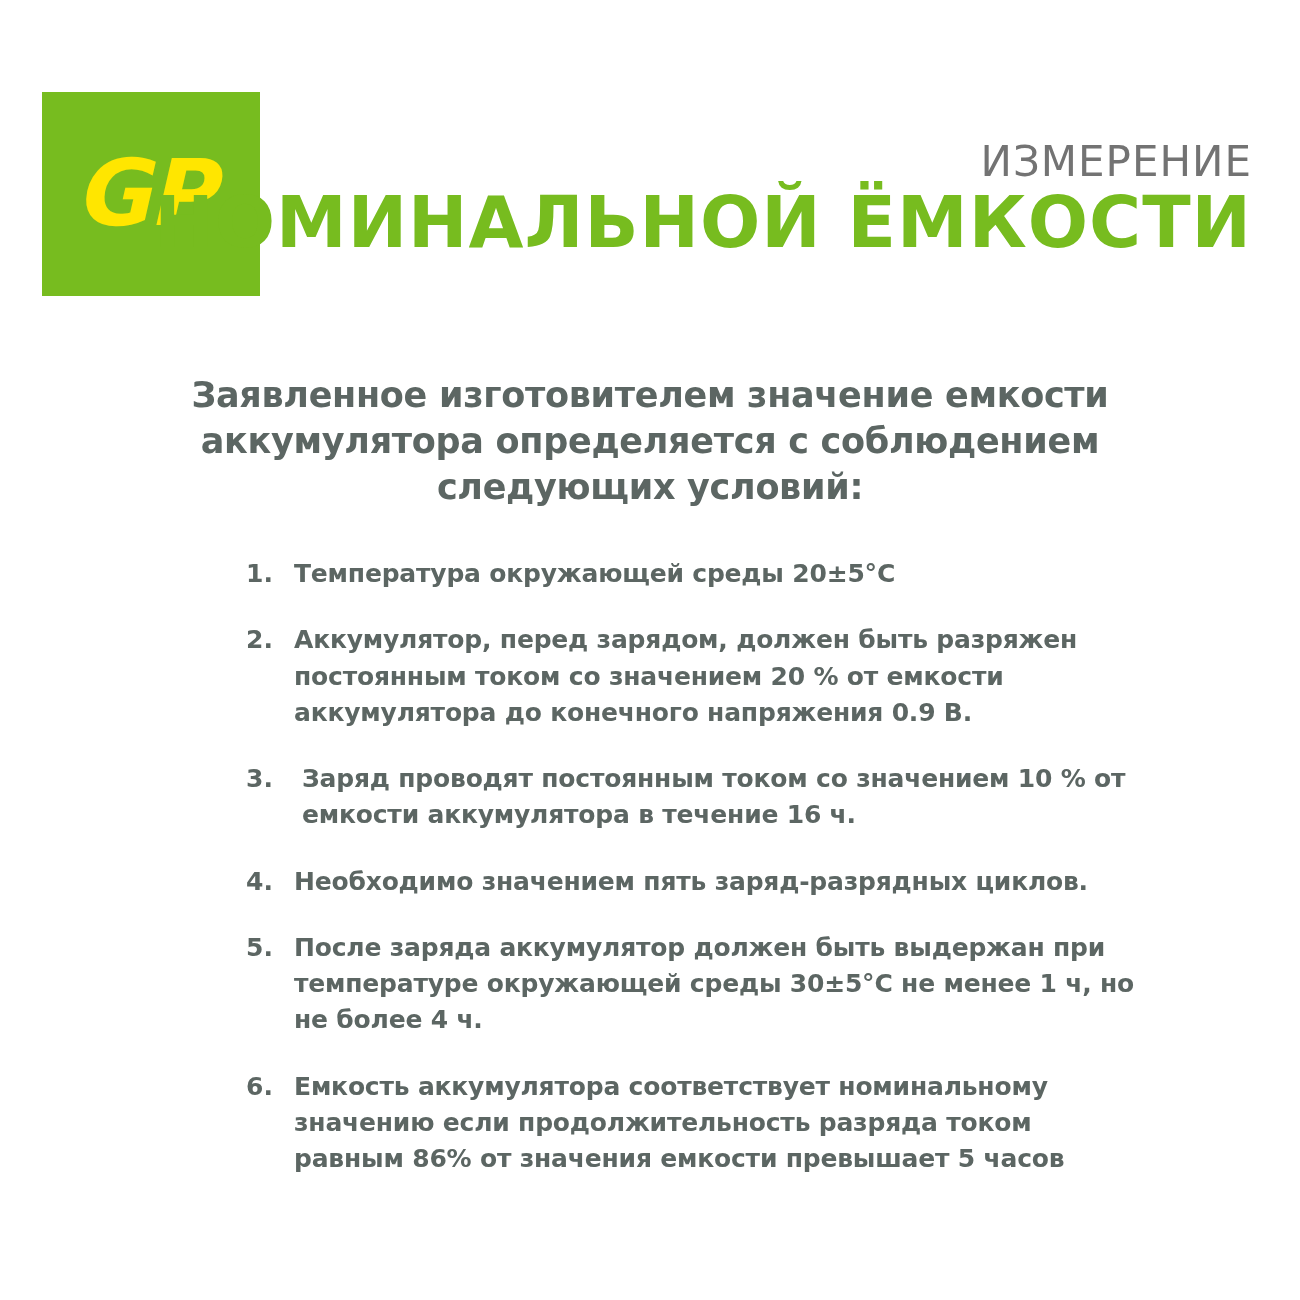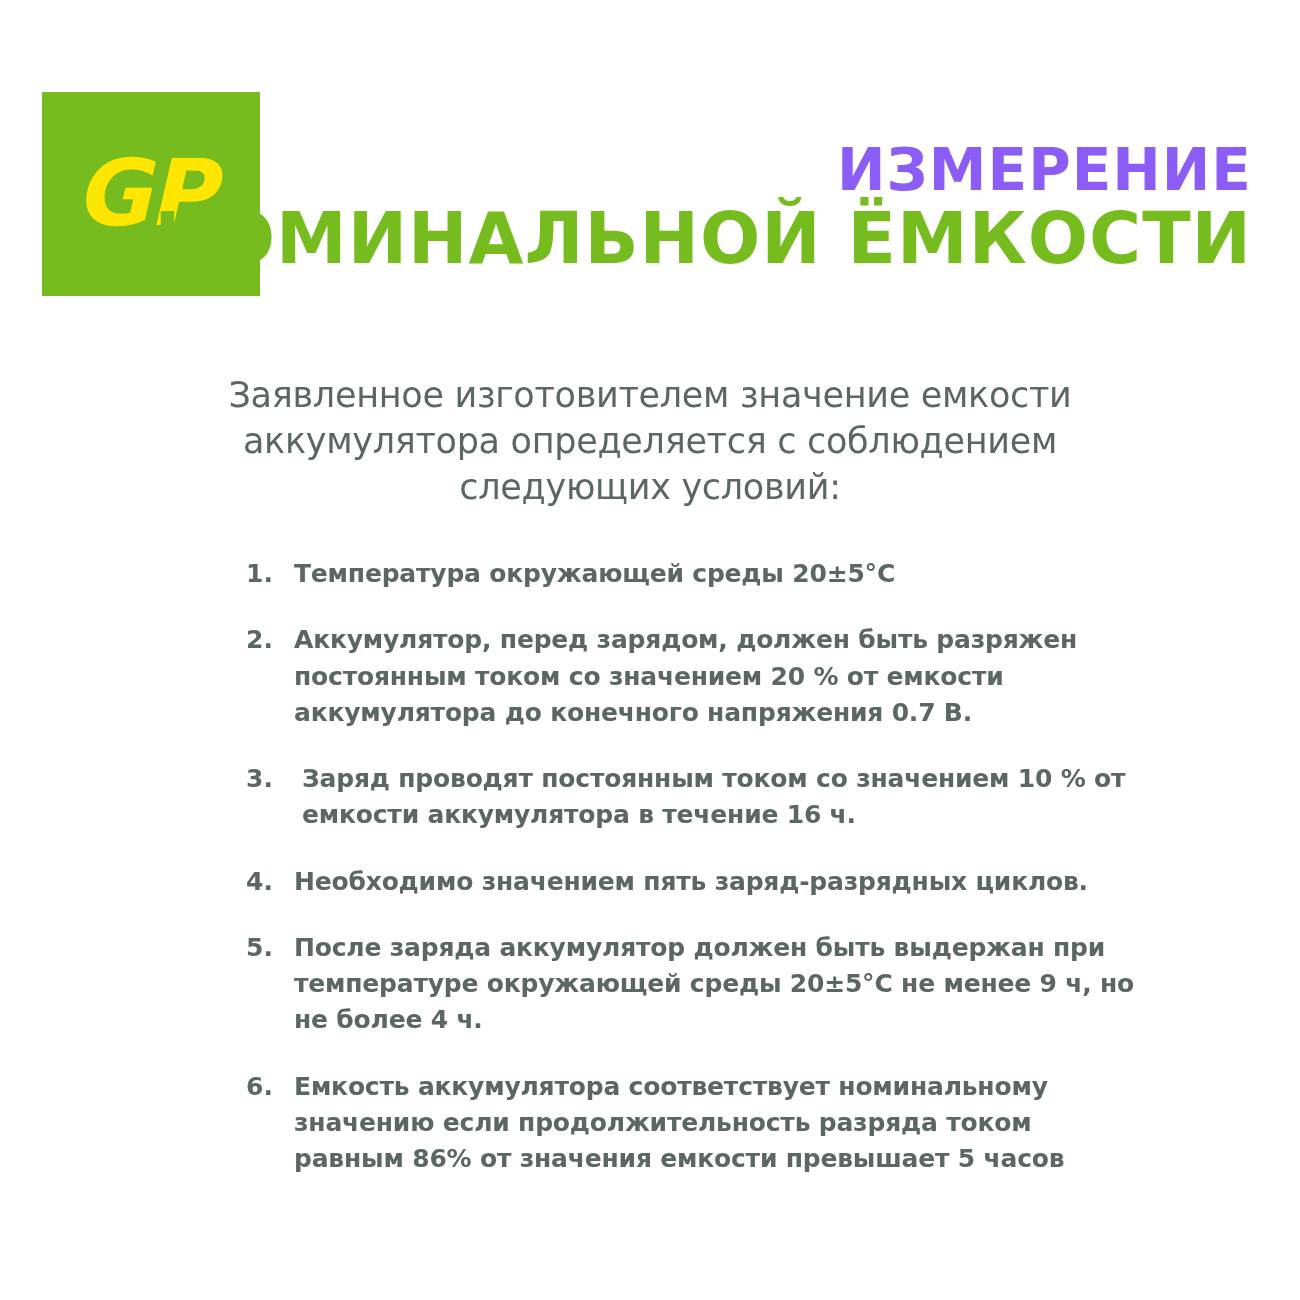--- a/index.html
+++ b/index.html
@@ -51,44 +51,44 @@
   }
   .title-block {
     position: absolute;
     right: 0;
     top: 48px;
     text-align: right;
     line-height: 1.06;
   }
   .title-line1 {
     font-family: "DejaVu Sans", sans-serif;
-    font-weight: bold;
-    font-size: 58px;
+    font-weight: normal;
+    font-size: 42px;
     letter-spacing: 1px;
-    color: #8b5cf6;
+    color: #737373;
   }
   .title-line2 {
     font-family: "DejaVu Sans", sans-serif;
     font-weight: bold;
     font-size: 71px;
     letter-spacing: 1px;
     color: #77bc1f;
   }
 
   
   .intro {
     position: absolute;
     top: 372px;
     left: 150px;
     width: 1000px;
     text-align: center;
     color: #5c6663;
     font-family: "DejaVu Sans", sans-serif;
     font-size: 35px;
-    font-weight: normal;
+    font-weight: bold;
     line-height: 1.32;
     letter-spacing: -0.3px;
   }
 
   
   .list {
     position: absolute;
     top: 556px;
     left: 246px;
     width: 900px;
@@ -144,36 +144,36 @@
 
   <div class="list">
 
     <div class="list-item item-1">
       <div class="list-num">1.</div>
       <div class="list-text">Температура окружающей среды 20±5°C</div>
     </div>
 
     <div class="list-item item-2">
       <div class="list-num">2.</div>
-      <div class="list-text">Аккумулятор, перед зарядом, должен быть разряжен постоянным током со значением 20 % от емкости аккумулятора до конечного напряжения 0.7 В.</div>
+      <div class="list-text">Аккумулятор, перед зарядом, должен быть разряжен постоянным током со значением 20 % от емкости аккумулятора до конечного напряжения 0.9 В.</div>
     </div>
 
     <div class="list-item item-3">
       <div class="list-num">3.</div>
       <div class="list-text">Заряд проводят постоянным током со значением 10 % от емкости аккумулятора в течение 16 ч.</div>
     </div>
 
     <div class="list-item item-4">
       <div class="list-num">4.</div>
       <div class="list-text">Необходимо значением пять заряд-разрядных циклов.</div>
     </div>
 
     <div class="list-item item-5">
       <div class="list-num">5.</div>
-      <div class="list-text">После заряда аккумулятор должен быть выдержан при температуре окружающей среды 20±5°C не менее 9 ч, но не более 4 ч.</div>
+      <div class="list-text">После заряда аккумулятор должен быть выдержан при температуре окружающей среды 30±5°C не менее 1 ч, но не более 4 ч.</div>
     </div>
 
     <div class="list-item item-6">
       <div class="list-num">6.</div>
       <div class="list-text">Емкость аккумулятора соответствует номинальному значению если продолжительность разряда током равным 86% от значения емкости превышает 5 часов</div>
     </div>
 
   </div>
 
 </div>

